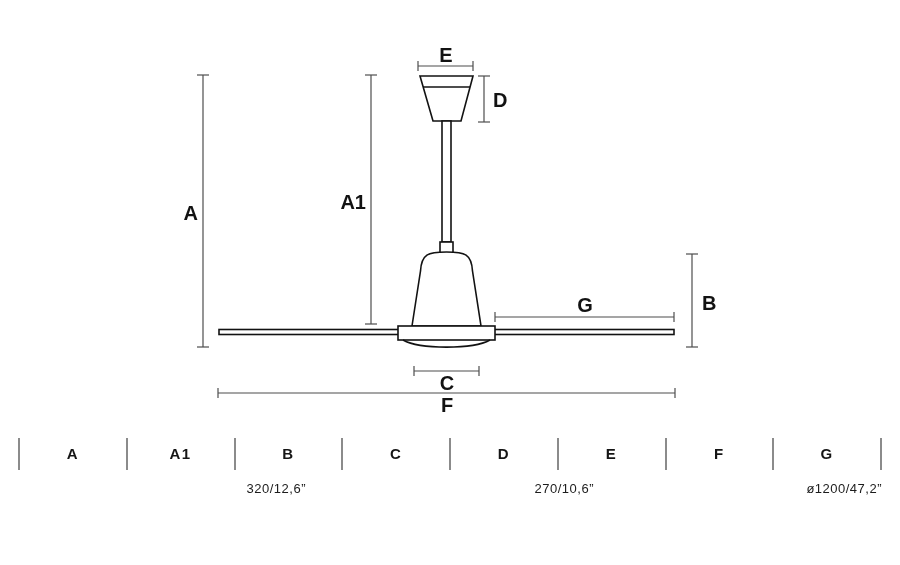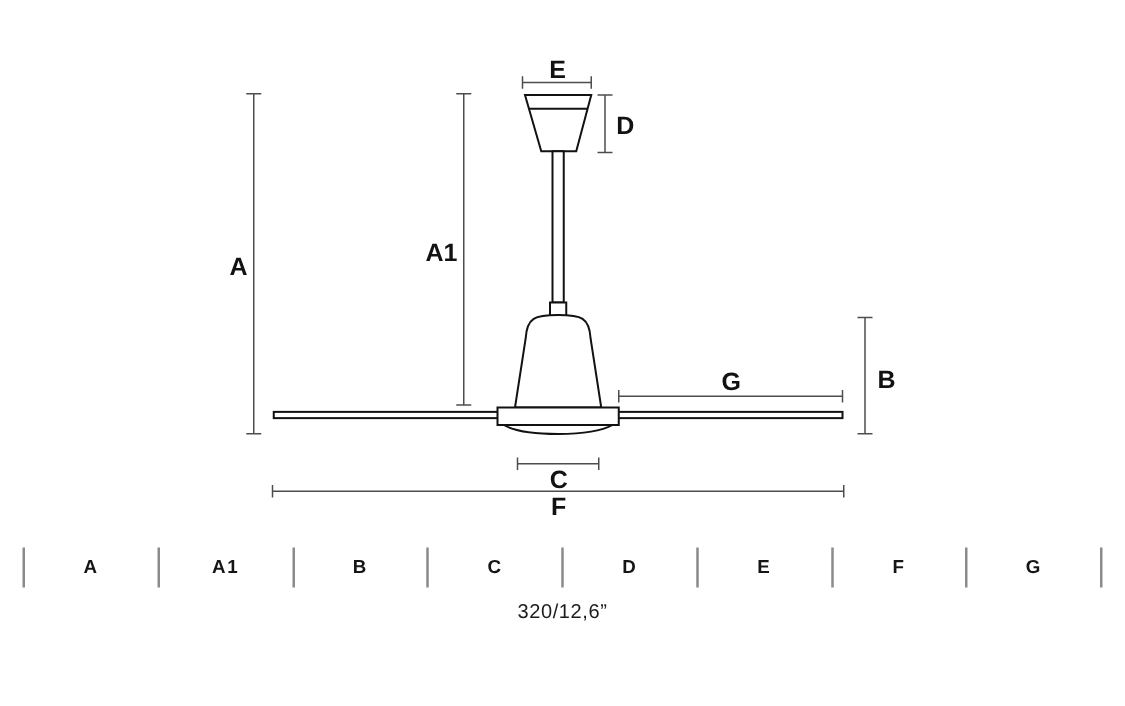--- a/index.html
+++ b/index.html
@@ -49,23 +49,23 @@
     border-left: 2px solid #8b8b8b;
     line-height: 32px;
     height: 32px;
   }
   .values-row {
     display: flex;
     margin-top: 11px;
   }
   .value-cell {
     flex: 1;
-    text-align: center;
+    text-align: right;
     font-weight: 400;
-    font-size: 16px;
+    font-size: 13px;
     letter-spacing: 0.5px;
     color: #1c1c1c;
     white-space: nowrap;
   }
 </style>
 </head>
 <body>
 
 <div class="canvas">
 
@@ -158,16 +158,18 @@
       <div class="header-cell">A1</div>
       <div class="header-cell">B</div>
       <div class="header-cell">C</div>
       <div class="header-cell">D</div>
       <div class="header-cell">E</div>
       <div class="header-cell">F</div>
       <div class="header-cell">G</div>
     </div>
     <div class="values-row">
       <div class="value-cell">320/12,6”</div>
+      <div class="value-cell">270/10,6”</div>
+      <div class="value-cell">ø1200/47,2”</div>
     </div>
   </div>
 
 </div>
 
 </body></html>

